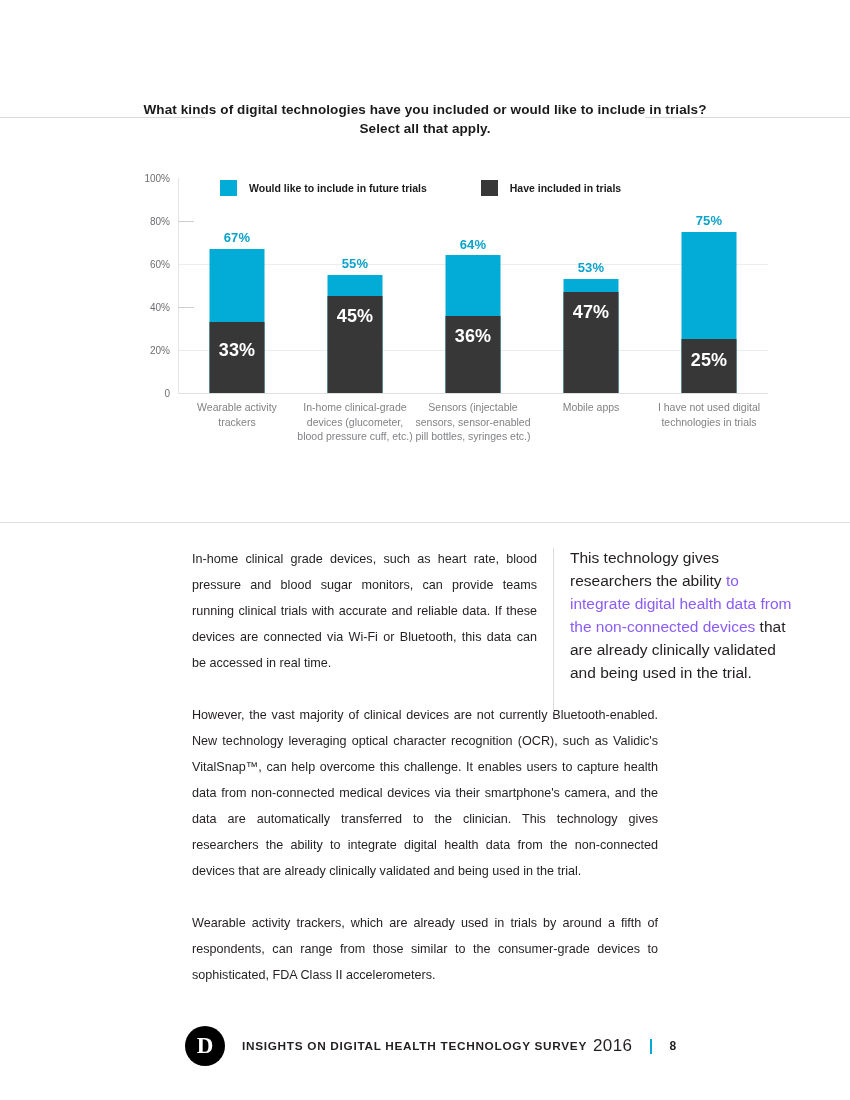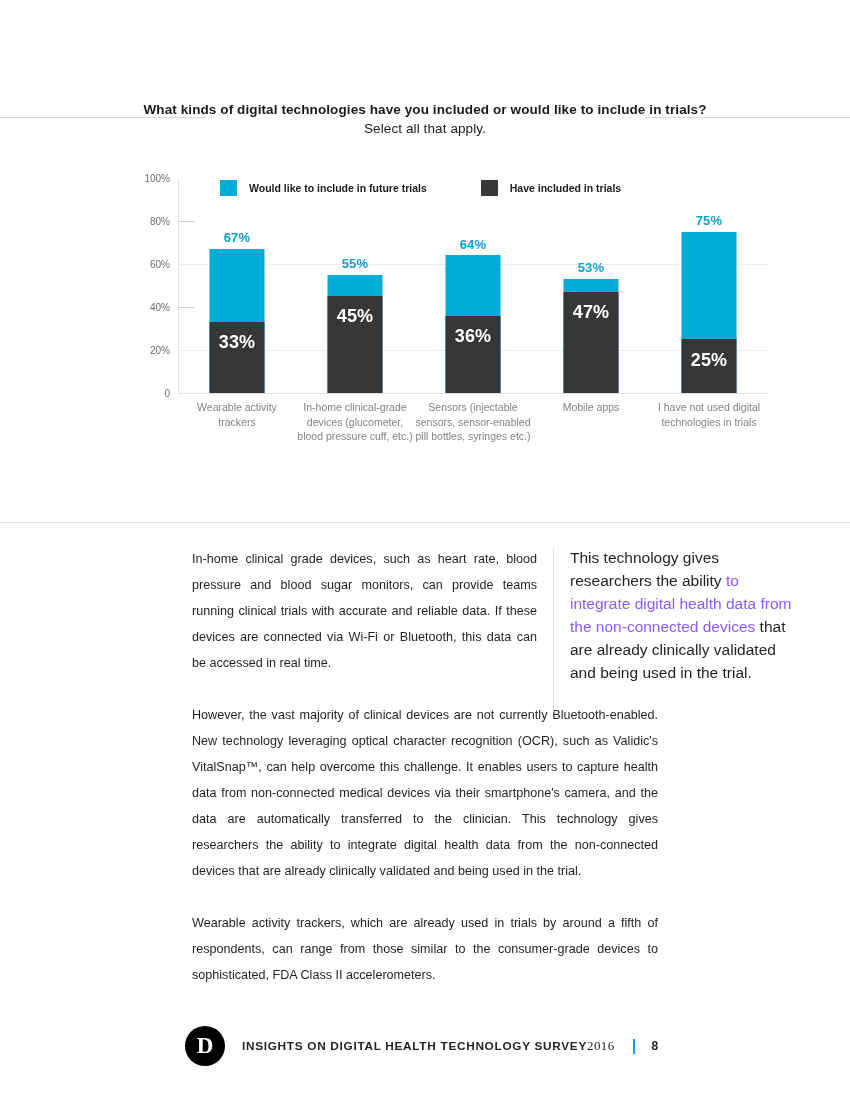--- a/index.html
+++ b/index.html
@@ -40,21 +40,21 @@
     left: 125px;
     width: 600px;
     text-align: center;
     font-size: 13.5px;
     line-height: 19px;
     font-weight: bold;
     color: #1a1a1a;
     letter-spacing: 0.1px;
   }
   .chart-title .t-reg { font-weight: bold; }
-  .chart-title .t-strong { font-weight: normal; }
+  .chart-title .t-strong { font-weight: bold; }
 
   
   .chart-area {
     position: absolute;
     top: 160px;
     left: 0;
     width: 850px;
     height: 340px;
   }
 
@@ -278,26 +278,25 @@
     margin-top: -1px;
   }
   .footer-title {
     font-size: 11.8px;
     font-weight: bold;
     letter-spacing: 0.7px;
     color: #231f20;
     white-space: nowrap;
   }
   .footer-year {
-    font-size: 13px;
+    font-size: 17px;
     font-weight: normal;
     letter-spacing: 0.4px;
     color: #231f20;
-    margin-left: 0;
-    font-family: Liberation Serif, serif;
+    margin-left: 6px;
   }
   .footer-sep {
     width: 2px;
     height: 15px;
     background: #02acd6;
     margin: 0 17px 0 18px;
   }
   .footer-page {
     font-size: 12px;
     font-weight: bold;
@@ -347,21 +346,21 @@
   <div class="gridline" style="top:190px"></div>
   <div class="axis-baseline"></div>
 
   <div class="bars">
 
     <div class="bar-group" style="left:0px">
       <div class="bar-stack">
         <div class="bar-total" style="height:144.05px"></div>
         <div class="bar-dark" style="height:70.95px"></div>
         <div class="label-top" style="bottom:148px">67%</div>
-        <div class="label-inner" style="bottom:40px">33%</div>
+        <div class="label-inner" style="bottom:32px">33%</div>
       </div>
     </div>
 
     <div class="bar-group" style="left:118px">
       <div class="bar-stack">
         <div class="bar-total" style="height:118.25px"></div>
         <div class="bar-dark" style="height:96.75px"></div>
         <div class="label-top" style="bottom:122px">55%</div>
         <div class="label-inner" style="bottom:66px">45%</div>
       </div>

